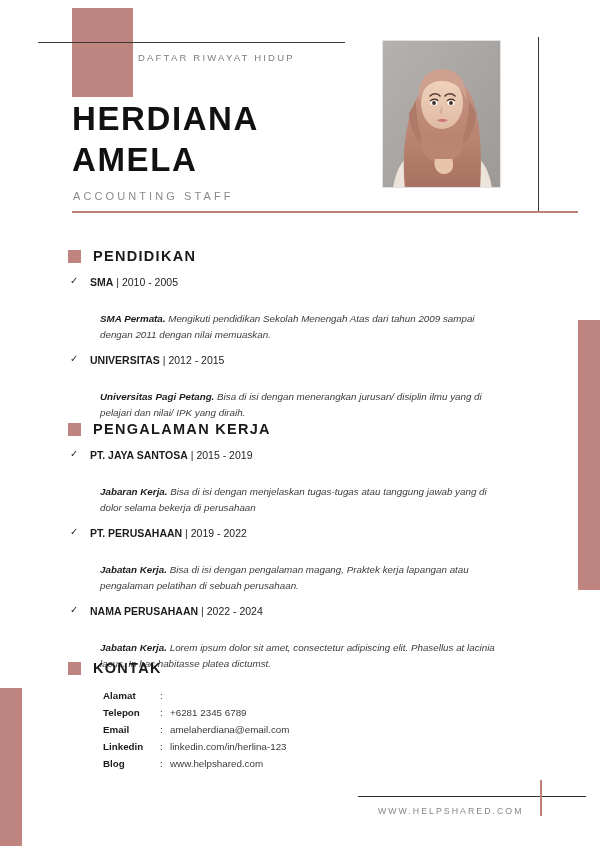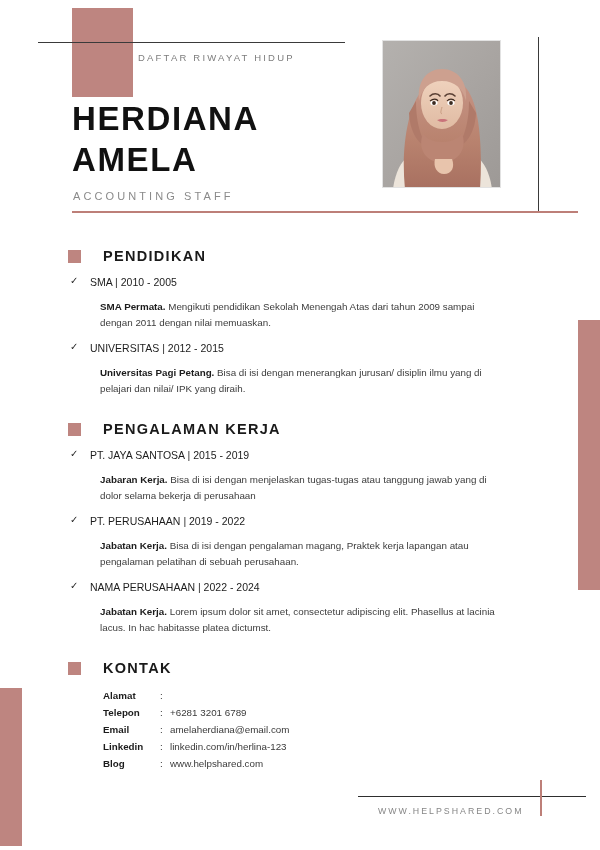--- a/index.html
+++ b/index.html
@@ -102,21 +102,21 @@
     overflow: hidden;
     border: 1px solid #e2e2e2;
   }
   .photo-frame svg { display: block; }
 
   
   .section { position: absolute; left: 68px; }
   .section-head {
     display: flex;
     align-items: center;
-    gap: 22px;
+    gap: 12px;
   }
   .head-square {
     width: 13px; height: 13px;
     background: #be8580;
     flex: none;
   }
   .section-title {
     font-size: 14.5px;
     font-weight: bold;
     color: #1a1a1a;
@@ -128,29 +128,30 @@
     font-size: 10.5px;
     color: #1c1c1c;
     line-height: 14px;
   }
   .check {
     position: absolute;
     left: 2px; top: 0px;
     font-size: 10px;
     color: #2a2a2a;
   }
-  .entry-head b { font-weight: normal; }
+  .entry-head b { font-weight: bold; }
   .entry-head .sep { font-weight: 400; color: #2b2b2b; }
   .entry-body {
-    margin-top: 10px;
+    margin-top: 22px;
     margin-left: 10px;
     font-size: 9.8px;
     line-height: 15.5px;
     color: #3c3c3c;
     max-width: 400px;
+    font-style: italic;
   }
   .entry-body b { font-weight: bold; color: #1c1c1c; }
 
   
   .contact-list { margin-top: 11px; padding-left: 35px; }
   .contact-row {
     display: flex;
     font-size: 9.8px;
     line-height: 17px;
     color: #3a3a3a;
@@ -320,21 +321,21 @@
     <div class="section-title">KONTAK</div>
   </div>
   <div class="contact-list">
     <div class="contact-row">
       <div class="c-label">Alamat</div>
       <div class="c-colon">:</div>
     </div>
     <div class="contact-row">
       <div class="c-label">Telepon</div>
       <div class="c-colon">:</div>
-      <div class="c-value">+6281 3201 6789</div>
+      <div class="c-value">+6281 2345 6789</div>
     </div>
     <div class="contact-row">
       <div class="c-label">Email</div>
       <div class="c-colon">:</div>
       <div class="c-value">amelaherdiana@email.com</div>
     </div>
     <div class="contact-row">
       <div class="c-label">Linkedin</div>
       <div class="c-colon">:</div>
       <div class="c-value">linkedin.com/in/herlina-123</div>

